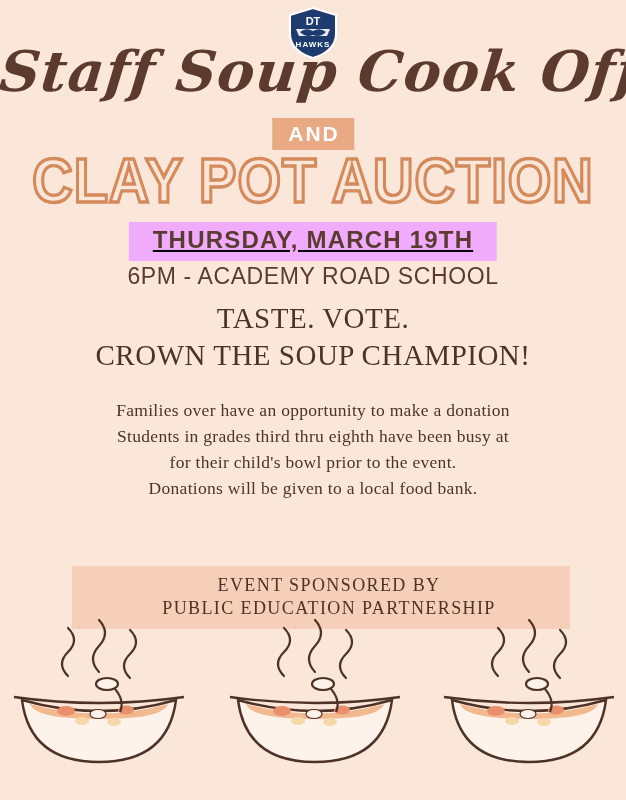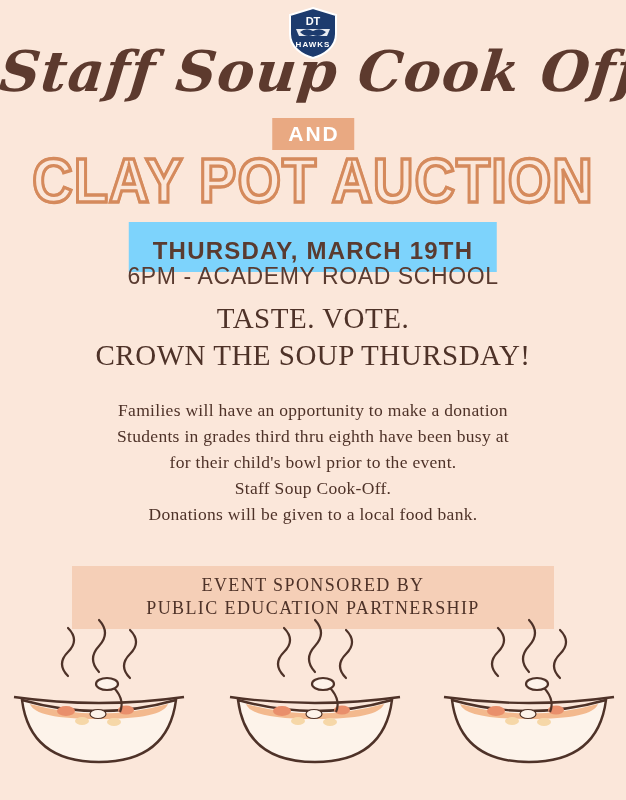--- a/index.html
+++ b/index.html
@@ -88,22 +88,23 @@
     white-space: nowrap;
     transform: scaleY(1.12);
   }
 
   
   .date-band {
     position: absolute;
     top: 222px;
     left: 50%;
     transform: translateX(-50%);
-    background: #7dd3fc;
-    padding: 15px 24px 7px 24px;
+    background: #f0abfc;
+    padding: 4px 24px 7px 24px;
+    text-decoration: underline;
   }
   .date-band .date-text {
     font-family: "Liberation Sans", sans-serif;
     font-weight: bold;
     font-size: 24px;
     letter-spacing: 1.2px;
     color: #5a3b30;
     white-space: nowrap;
   }
 
@@ -148,21 +149,21 @@
     color: #4e3228;
   }
 
   
   .sponsor-band {
     position: absolute;
     top: 566px;
     left: 72px;
     width: 482px;
     background: #f5cfb7;
-    padding: 8px 0 10px 0;
+    padding: 8px 0 10px 16px;
     text-align: center;
   }
   .sponsor-band div {
     font-family: "Liberation Serif", serif;
     font-size: 18px;
     letter-spacing: 1.4px;
     line-height: 1.26;
     color: #4e3228;
   }
 
@@ -206,28 +207,27 @@
   <div class="auction-title">CLAY POT AUCTION</div>
 
   <div class="date-band">
     <div class="date-text">THURSDAY, MARCH 19TH</div>
   </div>
 
   <div class="location-line">6PM - ACADEMY ROAD SCHOOL</div>
 
   <div class="tagline">
     <div>TASTE. VOTE.</div>
-    <div>CROWN THE SOUP THURSDAY!</div>
+    <div>CROWN THE SOUP CHAMPION!</div>
   </div>
 
   <div class="body-copy">
-    <div>Families will have an opportunity to make a donation</div>
+    <div>Families over have an opportunity to make a donation</div>
     <div>Students in grades third thru eighth have been busy at</div>
     <div>for their child's bowl prior to the event.</div>
-    <div>Staff Soup Cook-Off.</div>
     <div>Donations will be given to a local food bank.</div>
   </div>
 
   <div class="sponsor-band">
     <div>EVENT SPONSORED BY</div>
     <div>PUBLIC EDUCATION PARTNERSHIP</div>
   </div>
 
   <div class="bowls">
 

